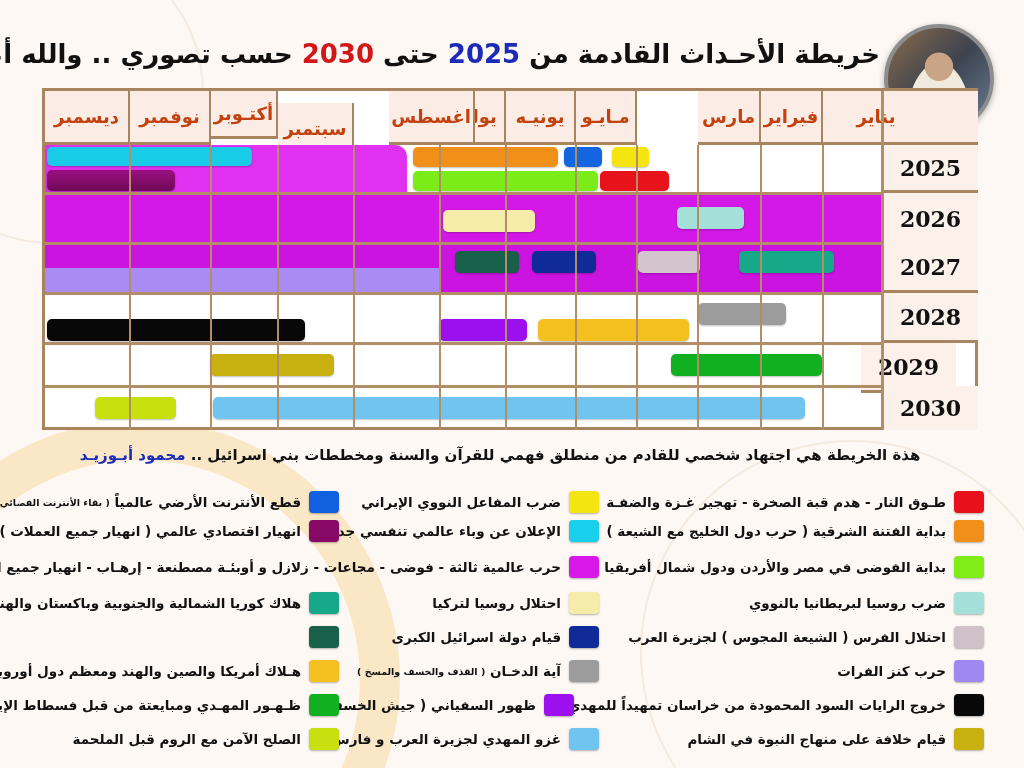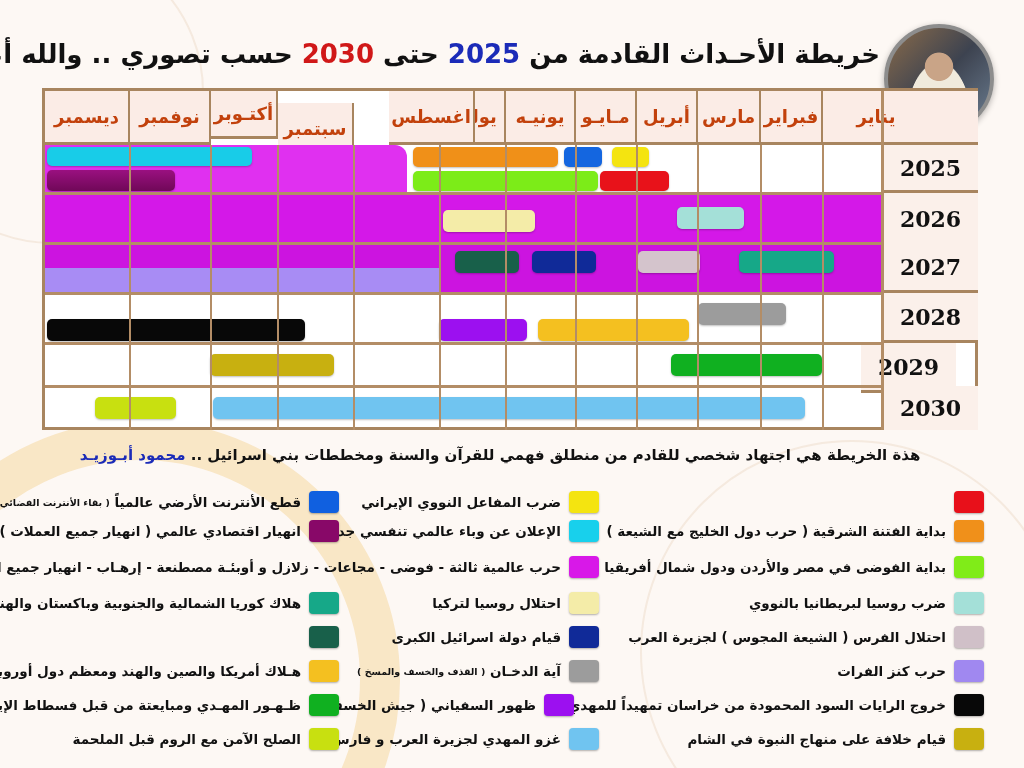--- a/index.html
+++ b/index.html
@@ -78,21 +78,20 @@
 </div>
 
 <div class="avatar"></div>
 
 <div class="grid">
 
   <div class="hdr-cell" style="left:838px;top:0;width:95px;height:54px;border-right:none;"></div>
   <div class="hdr-cell" style="left:778px;top:0;width:60px;height:54px;padding-left:48px;">يناير</div>
   <div class="hdr-cell" style="left:716px;top:0;width:62px;height:54px;">فبراير</div>
   <div class="hdr-cell" style="left:653px;top:0;width:63px;height:54px;">مارس</div>
-  <div class="hdr-cell" style="left:592px;top:0;width:61px;height:54px;">أبريل</div>
   <div class="hdr-cell" style="left:531px;top:0;width:61px;height:54px;">مـايـو</div>
   <div class="hdr-cell" style="left:461px;top:0;width:70px;height:54px;">يونيـه</div>
   <div class="hdr-cell" style="left:395px;top:0;width:66px;height:54px;">يوليـو</div>
   <div class="hdr-cell" style="left:309px;top:0;width:86px;height:54px;margin-left:35px;">اغسطس</div>
   <div class="hdr-cell" style="left:233px;top:0;width:76px;height:54px;margin-top:12px;">سبتمبر</div>
   <div class="hdr-cell" style="left:166px;top:0;width:67px;height:48px;">أكتـوبر</div>
   <div class="hdr-cell" style="left:85px;top:0;width:81px;height:54px;">نوفمبر</div>
   <div class="hdr-cell" style="left:0;top:0;width:85px;height:54px;">ديسمبر</div>
 
   <div class="year-cell" style="left:838px;top:54px;width:95px;height:48px;">2025</div>
@@ -152,20 +151,21 @@
   <div class="hline" style="left:0;top:251px;width:838px;"></div>
   <div class="hline" style="left:0;top:294px;width:838px;"></div>
 </div>
 
 <div class="statement">
   <span>هذة الخريطة هي اجتهاد شخصي للقادم من منطلق فهمي للقرآن والسنة ومخططات بني اسرائيل .. </span><span class="author">محمود أبـوزيـد</span>
 </div>
 
 <div class="legend-item" style="right:40px;top:489px;">
   <span class="swatch" style="background:#e8101a;"></span>
+  <span>طـوق النار - هدم قبة الصخرة - تهجير غـزة والضفـة</span>
 </div>
 <div class="legend-item" style="right:40px;top:518px;">
   <span class="swatch" style="background:#f0901a;"></span>
   <span>بداية الفتنة الشرقية ( حرب دول الخليج مع الشيعة )</span>
 </div>
 <div class="legend-item" style="right:40px;top:554px;">
   <span class="swatch" style="background:#80ec18;"></span>
   <span>بداية الفوضى في مصر والأردن ودول شمال أفريقيا</span>
 </div>
 <div class="legend-item" style="right:40px;top:590px;">

